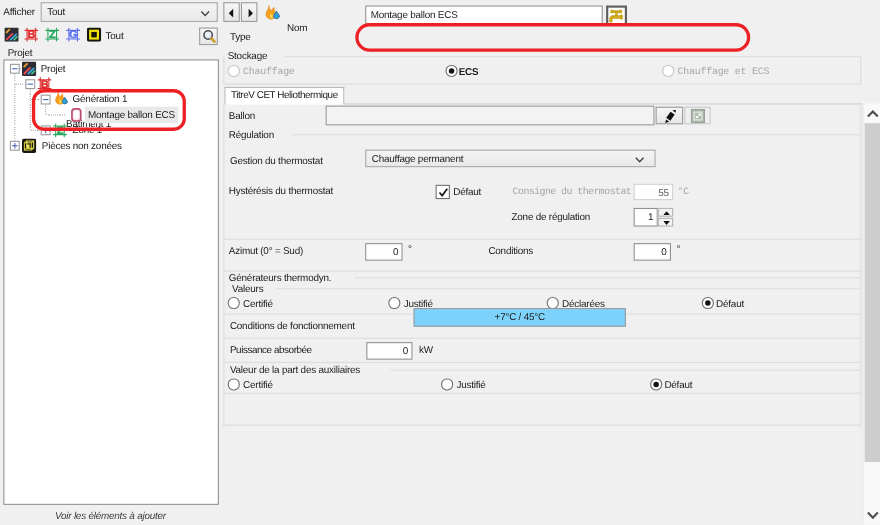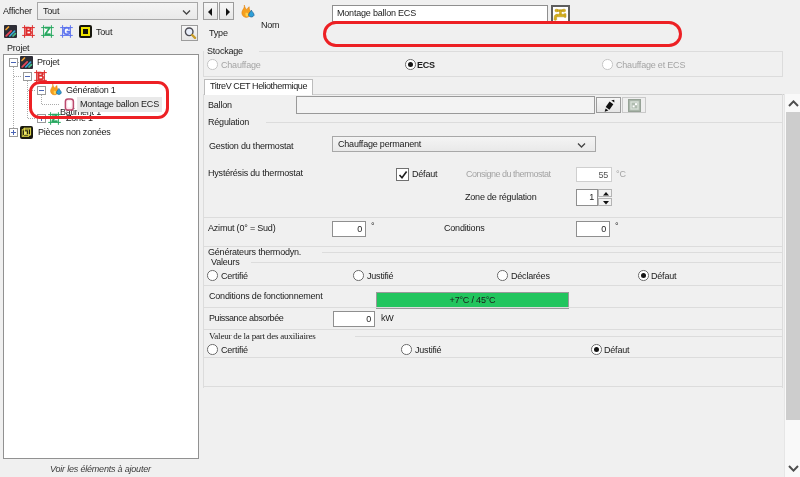--- a/index.html
+++ b/index.html
@@ -1,21 +1,21 @@
 <!DOCTYPE html>
 <html><head>
 <meta charset="utf-8">
 <style>
 * { margin:0; padding:0; box-sizing:border-box; }
 html,body { width:800px; height:477px; overflow:hidden; }
 body { font-family:"Liberation Sans", sans-serif; font-size:9px; letter-spacing:-0.2px; color:#1b1b1b; background:#f0f0f0; }
 #app { position:relative; width:688px; height:477px; background:#f0f0f0; }
 .ab { position:absolute; }
 .lbl { position:absolute; white-space:nowrap; }
-.dis { color:#a4a4a4; }
+.dis { color:#a4a4a4;font-family:Liberation Mono, monospace; }
 .cb { position:absolute; background:linear-gradient(#f4f4f4,#e9e9e9); border:1px solid #a8a8a8; }
 .cb .tx { position:absolute; left:5px; top:2px; white-space:nowrap; }
 .chev { position:absolute; width:9px; height:9px; }
 .field { position:absolute; background:#fff; border:1px solid #8f8f8f; }
 .num { text-align:right; padding:2px 3px 0 0; }
 .radio { position:absolute; width:10.5px; height:10.5px; border-radius:50%; background:#fff; border:1px solid #6e6e6e; }
 .radio.sel::after { content:""; position:absolute; left:2px; top:2px; width:5px; height:5px; border-radius:50%; background:#141414; }
 .radio.off { border-color:#c6c6c6; }
 .hline { position:absolute; height:1px; background:#dcdcdc; }
 .vline { position:absolute; width:1px; background:#dcdcdc; }
@@ -313,31 +313,31 @@
 <div class="radio" style="left:353px;top:270px;"></div>
 <div class="lbl" style="left:367px;top:271px;">Justifié</div>
 <div class="radio" style="left:497px;top:270px;"></div>
 <div class="lbl" style="left:511px;top:271px;">Déclarées</div>
 <div class="radio sel" style="left:638px;top:270px;"></div>
 <div class="lbl" style="left:651px;top:271px;">Défaut</div>
 
 <div class="hline" style="left:203px;top:285px;width:580px;"></div>
 
 <div class="lbl" style="left:209px;top:291px;">Conditions de fonctionnement</div>
-<div class="ab" style="left:376px;top:292px;width:193px;height:17px;background:#22c55e;border:1px solid #9a9a9a;text-align:center;padding-top:2px;">+7°C / 45°C</div>
+<div class="ab" style="left:376px;top:280px;width:193px;height:17px;background:#7dd3fc;border:1px solid #9a9a9a;text-align:center;padding-top:2px;">+7°C / 45°C</div>
 
 <div class="hline" style="left:203px;top:307px;width:580px;"></div>
 
 <div class="lbl" style="left:209px;top:313px;letter-spacing:-0.4px;">Puissance absorbée</div>
 <div class="field num" style="left:333px;top:311px;width:42px;height:16px;">0</div>
 <div class="lbl" style="left:381px;top:313px;">kW</div>
 
 <div class="hline" style="left:203px;top:329px;width:580px;"></div>
 
-<div class="lbl" style="left:209px;top:331px;font-family:Liberation Serif, serif;">Valeur de la part des auxiliaires</div>
+<div class="lbl" style="left:209px;top:331px;">Valeur de la part des auxiliaires</div>
 <div class="hline" style="left:355px;top:336px;width:427px;"></div>
 <div class="radio" style="left:207px;top:344px;"></div>
 <div class="lbl" style="left:221px;top:345px;">Certifié</div>
 <div class="radio" style="left:401px;top:344px;"></div>
 <div class="lbl" style="left:415px;top:345px;">Justifié</div>
 <div class="radio sel" style="left:591px;top:344px;"></div>
 <div class="lbl" style="left:604px;top:345px;">Défaut</div>
 
 <div class="hline" style="left:203px;top:357px;width:580px;"></div>
 <div class="hline" style="left:203px;top:386px;width:580px;"></div>

